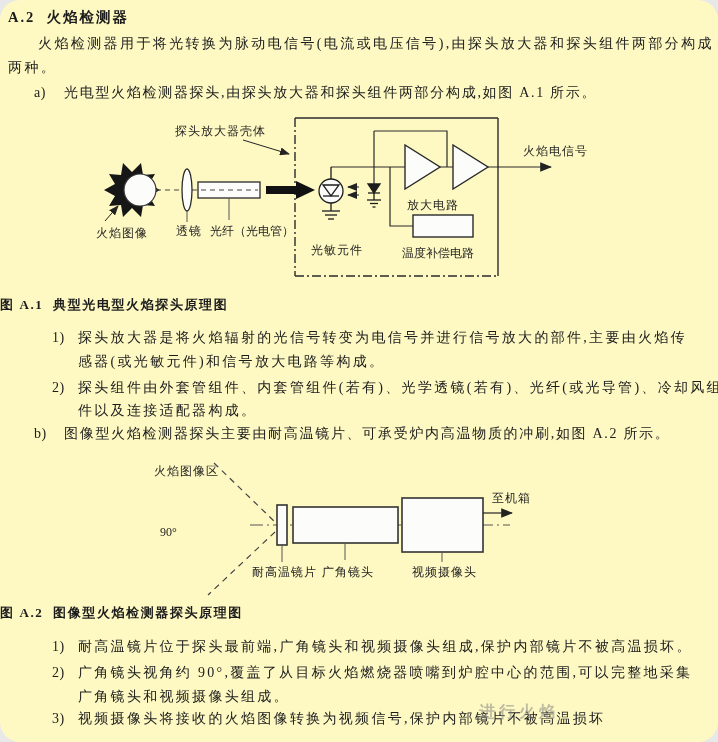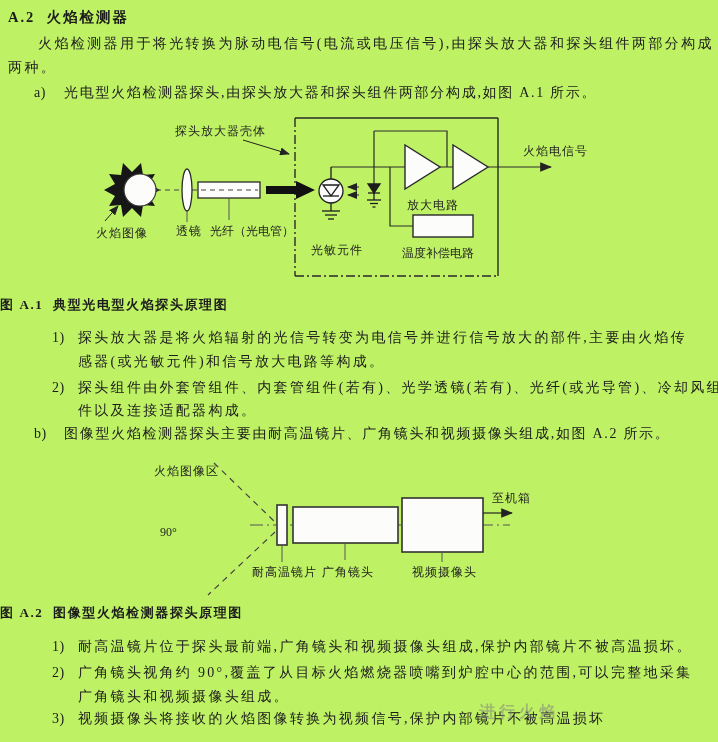--- a/index.html
+++ b/index.html
@@ -1,20 +1,21 @@
 <!DOCTYPE html>
 <html><head>
 <meta charset="utf-8">
 <style>
   html,body{margin:0;padding:0;background:#e8e8e8;}
   .page{
     position:relative;width:718px;height:742px;margin:0 auto;
-    background:#bef264;overflow:hidden;
+    background:#fef9c3;overflow:hidden;
     font-family:"Liberation Serif","DejaVu Serif",serif;
     color:#1c1c1c;
+    border-radius:20px;
   }
   .t{position:absolute;white-space:pre;font-size:14px;letter-spacing:2.4px;line-height:1;}
   .h{position:absolute;left:8px;top:8px;font-size:14.5px;font-weight:bold;letter-spacing:2px;white-space:pre;}
   .marker{letter-spacing:0.5px;}
   .item{letter-spacing:1.7px;}
   .note{letter-spacing:2.3px;}
   .cap{position:absolute;left:0;width:515px;font-weight:bold;
        font-size:13px;letter-spacing:1.6px;white-space:pre;}
   .wm{position:absolute;left:479px;top:702px;font-size:16px;color:#7d7d7d;opacity:.5;
       letter-spacing:4px;font-weight:bold;white-space:pre;}
@@ -115,21 +116,21 @@
   <div class="cap" style="top:296px">图 A.1  典型光电型火焰探头原理图</div>
 
   <div class="t marker" style="left:52px;top:331px">1)</div>
   <div class="t note" style="left:78px;top:331px">探头放大器是将火焰辐射的光信号转变为电信号并进行信号放大的部件,主要由火焰传</div>
   <div class="t note" style="left:78px;top:355px">感器(或光敏元件)和信号放大电路等构成。</div>
   <div class="t marker" style="left:52px;top:381px">2)</div>
   <div class="t note" style="left:78px;top:381px">探头组件由外套管组件、内套管组件(若有)、光学透镜(若有)、光纤(或光导管)、冷却风组</div>
   <div class="t note" style="left:78px;top:404px">件以及连接适配器构成。</div>
 
   <div class="t marker" style="left:34px;top:427px">b)</div>
-  <div class="t item" style="left:64px;top:427px">图像型火焰检测器探头主要由耐高温镜片、广角镜头和视频摄像头组成,如图 A.2 所示。</div>
+  <div class="t item" style="left:64px;top:427px">图像型火焰检测器探头主要由耐高温镜片、可承受炉内高温物质的冲刷,如图 A.2 所示。</div>
 
   <svg style="left:140px;top:452px" width="430" height="150" viewBox="0 0 430 150">
     <text x="14" y="23" font-size="12" letter-spacing="1">火焰图像区</text>
     <line x1="74" y1="11" x2="135" y2="70" stroke="#444" stroke-width="1.2" stroke-dasharray="6 5"></line>
     <line x1="135" y1="80" x2="68" y2="143" stroke="#444" stroke-width="1.2" stroke-dasharray="6 5"></line>
     <text x="20" y="84" font-size="12">90°</text>
 
     <line x1="110" y1="73" x2="370" y2="73" stroke="#555" stroke-width="1" stroke-dasharray="13 4 2 4"></line>
 
     <rect x="137" y="53" width="10" height="40" fill="#fcfcfa" stroke="#333" stroke-width="1.6"></rect>

